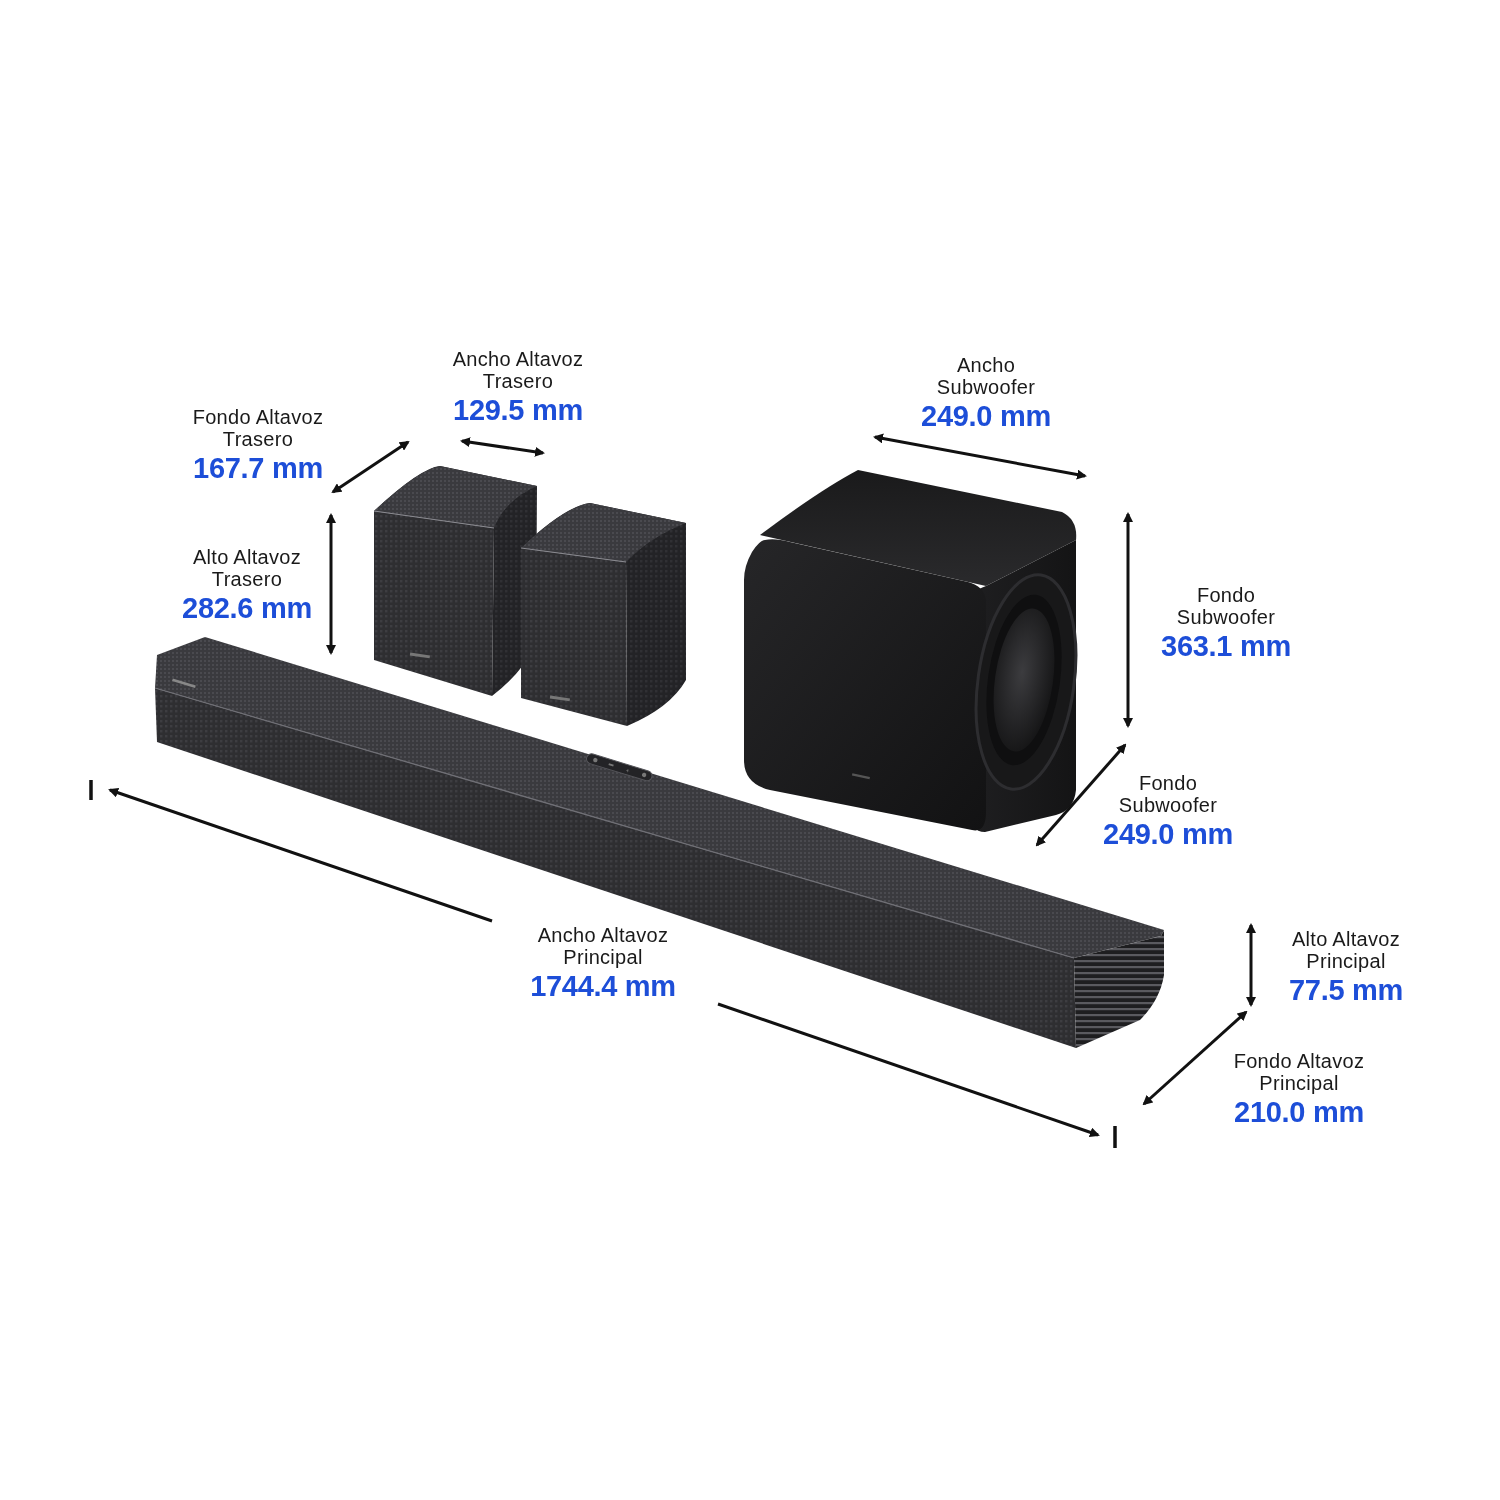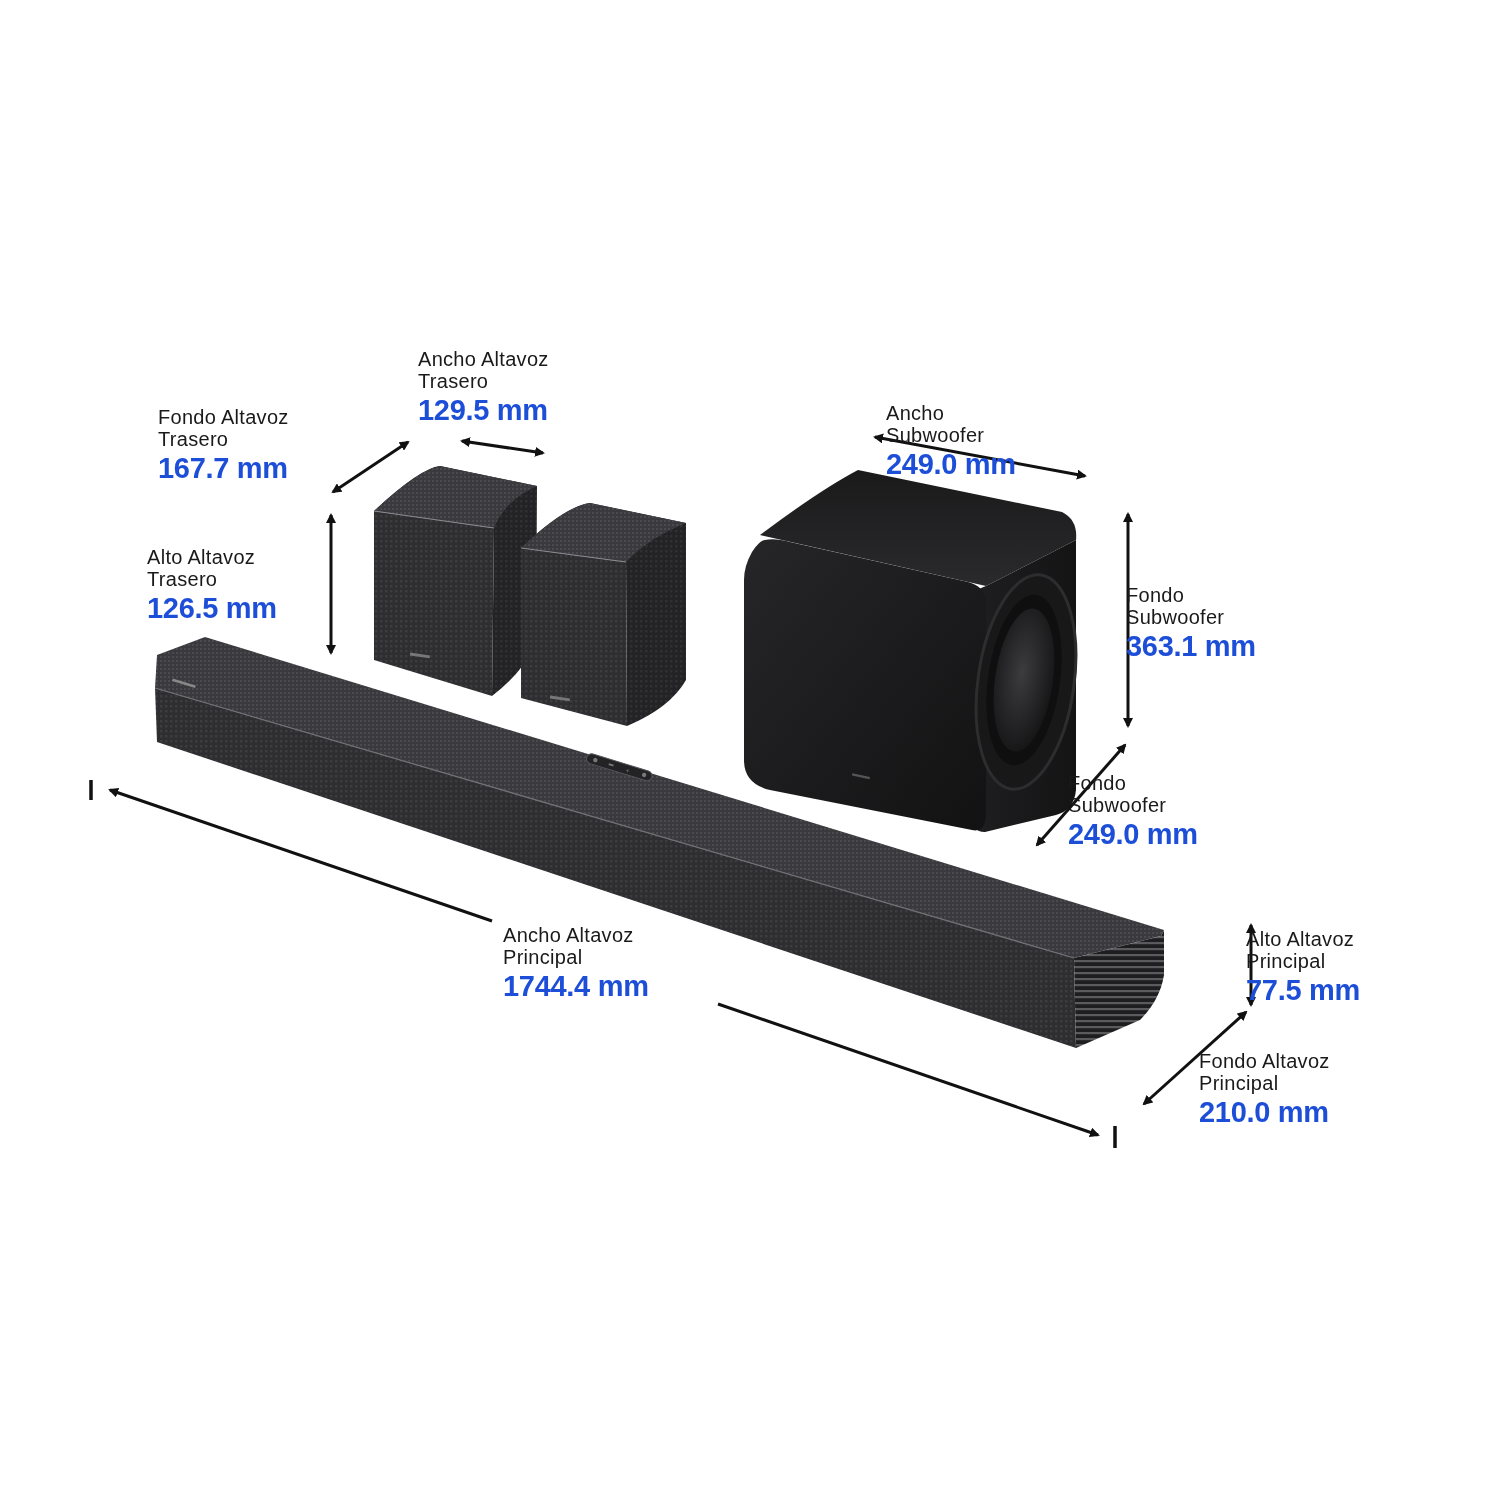--- a/index.html
+++ b/index.html
@@ -1,19 +1,19 @@
 <!DOCTYPE html>
 <html><head>
 <meta charset="utf-8">
 <style>
   html, body { margin: 0; padding: 0; background: #ffffff; }
   body { width: 1500px; height: 1500px; position: relative; overflow: hidden;
          font-family: "Liberation Sans", "DejaVu Sans", sans-serif; color: #111; }
   #scene { position: absolute; left: 0; top: 0; width: 1500px; height: 1500px; }
-  .label { position: absolute; line-height: 1.12; }
+  .label { position: absolute; text-align: center; line-height: 1.12; }
   .label .name { display: block; font-size: 20px; font-weight: 400; color: #1a1a1a; letter-spacing: 0.3px; }
   .label .value { display: block; font-size: 29px; font-weight: 700; color: #1d4ed8; margin-top: 1px; letter-spacing: -0.3px; }
 </style>
 </head>
 <body>
 
 <svg id="scene" viewBox="0 0 1500 1500" xmlns="http://www.w3.org/2000/svg">
   <defs>
     <pattern id="mesh" width="5" height="5" patternUnits="userSpaceOnUse">
       <rect width="5" height="5" fill="#2e2e31"></rect>
@@ -134,24 +134,24 @@
 
 <div class="label" style="left:418px; top:348px; width:200px;">
   <span class="name">Ancho Altavoz</span>
   <span class="name">Trasero</span>
   <span class="value">129.5 mm</span>
 </div>
 
 <div class="label" style="left:147px; top:546px; width:200px;">
   <span class="name">Alto Altavoz</span>
   <span class="name">Trasero</span>
-  <span class="value">126.5 mm</span>
+  <span class="value">282.6 mm</span>
 </div>
 
-<div class="label" style="left:886px; top:354px; width:200px;margin-top:48px;">
+<div class="label" style="left:886px; top:354px; width:200px;">
   <span class="name">Ancho</span>
   <span class="name">Subwoofer</span>
   <span class="value">249.0 mm</span>
 </div>
 
 <div class="label" style="left:1126px; top:584px; width:200px;">
   <span class="name">Fondo</span>
   <span class="name">Subwoofer</span>
   <span class="value">363.1 mm</span>
 </div>

